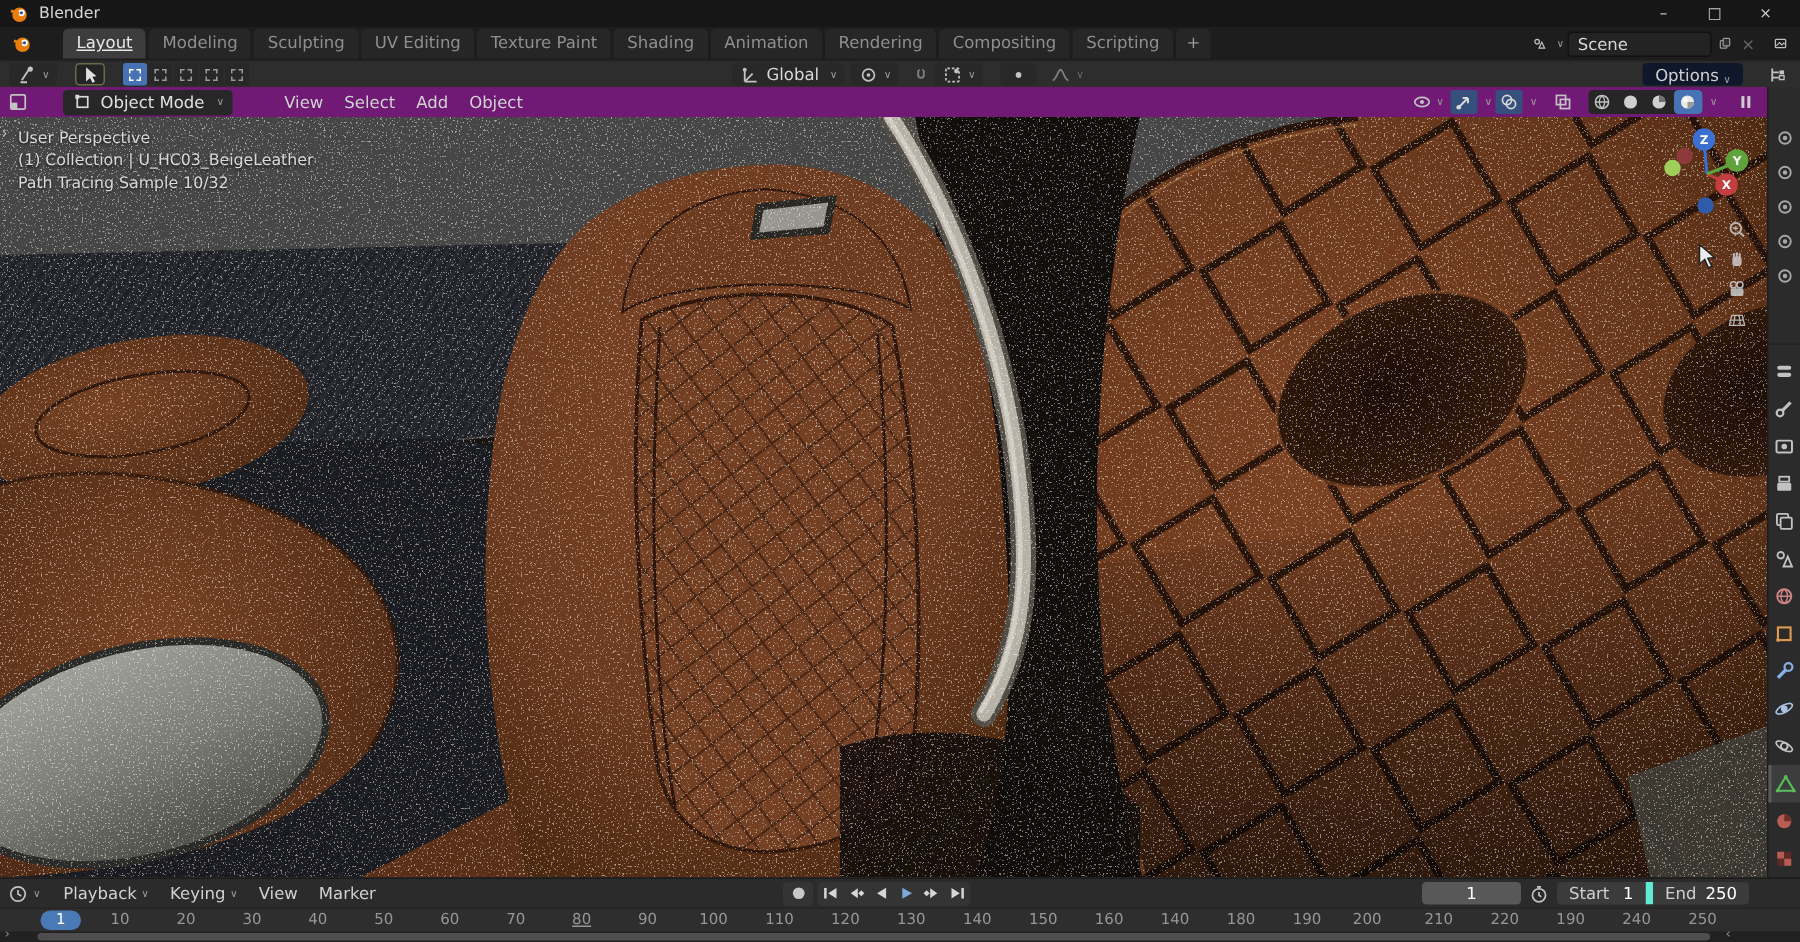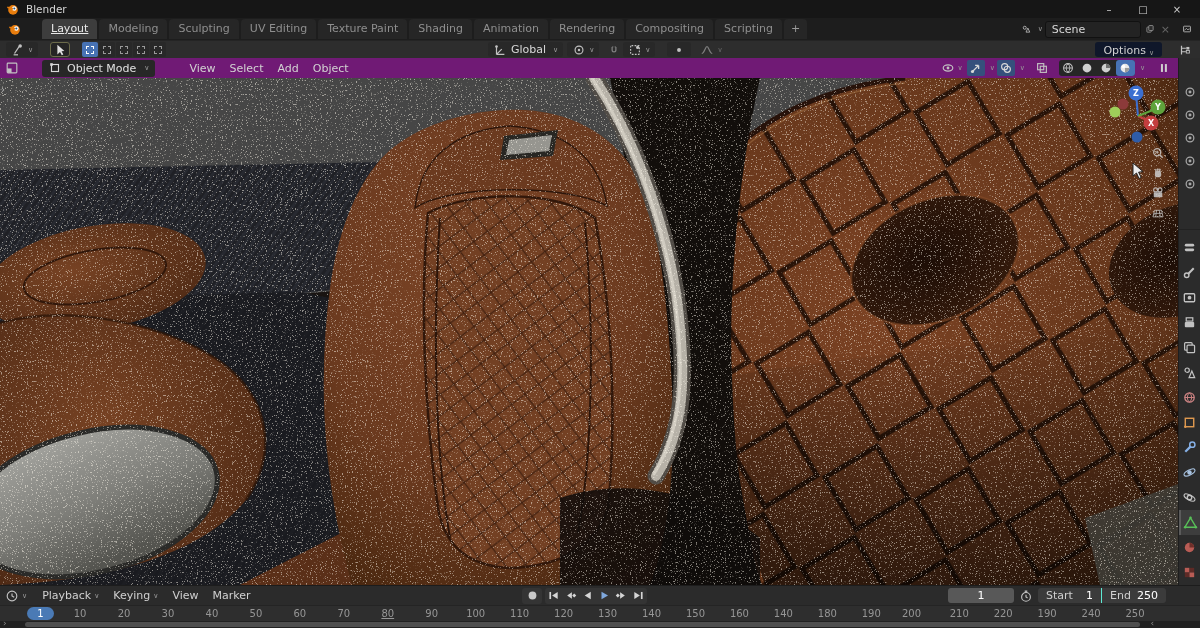--- a/index.html
+++ b/index.html
@@ -79,21 +79,21 @@
   .tl-menu{display:flex;align-items:center;padding:2px 7px;color:#d0d0d0;}
   .transport{position:absolute;left:522px;display:flex;align-items:center;gap:3px;}
   .tp-rec{width:20px;height:16px;background:#343434;border-radius:3px;display:flex;align-items:center;justify-content:center;}
   .tp-group{display:flex;background:#343434;border-radius:3px;}
   .tp-btn{width:17px;height:16px;display:flex;align-items:center;justify-content:center;}
   .tp-btn svg,.tp-rec svg{width:13px;height:13px;}
   .tl-right{position:absolute;right:34px;display:flex;align-items:center;gap:5px;}
   .frame-field{width:66px;height:15px;background:#585858;border-radius:3px;color:#fff;display:flex;align-items:center;justify-content:center;}
   .range-group{display:flex;}
   .range-field{height:15px;background:#3b3b3b;display:flex;align-items:center;justify-content:space-between;padding:0 8px;width:64px;color:#cfcfcf;}
-  .range-field.start{border-radius:3px 0 0 3px;border-right:1px solid #5eead4;}
+  .range-field.start{border-radius:3px 0 0 3px;border-right:5px solid #5eead4;}
   .range-field.end{border-radius:0 3px 3px 0;}
   .tl-ruler{position:relative;height:16px;background:#2e2e2e;border-top:1px solid #242424;}
   .tick{position:absolute;top:2px;width:28px;text-align:center;color:#969696;font-size:10px;}
   .playhead{position:absolute;top:1px;left:27px;width:27px;height:13px;background:#4a7ab5;border-radius:7px;color:#fff;font-size:10px;display:flex;align-items:center;justify-content:center;}
   .tl-scroll{position:relative;height:8px;background:#212121;}
   .tl-bar{position:absolute;left:25px;top:1px;width:1115px;height:5px;background:#4e4e4e;border-radius:3px;}
   .scroll-chev{position:absolute;top:-3px;color:#8a8a8a;font-size:9px;}
 </style>
 </head>
 <body>
@@ -478,20 +478,25 @@
         </g>
 
         <path d="M560,420 C620,400 700,410 760,460 L760,507 L560,507 Z" fill="#0f0c0a" opacity=".85"></path>
 
         <rect x="0" y="0" width="1178" height="507" filter="url(#grain)" opacity=".5"></rect>
       </svg>
     </div>
 
     <span class="tb-toggle">›</span>
 
+    <div class="overlay-text">
+      <div>User Perspective</div>
+      <div>(1) Collection | U_HC03_BeigeLeather</div>
+      <div>Path Tracing Sample 10/32</div>
+    </div>
 
     <svg class="gizmo" viewBox="0 0 72 66">
       <line x1="36" y1="12" x2="38" y2="34" stroke="#3b6fd0" stroke-width="2"></line>
       <line x1="38" y1="34" x2="51" y2="40" stroke="#c33e3e" stroke-width="2"></line>
       <line x1="38" y1="34" x2="58" y2="26" stroke="#5fa33c" stroke-width="2"></line>
       <circle cx="15" cy="30" r="5.5" fill="#9fcf5a"></circle>
       <circle cx="23" cy="22" r="5.5" fill="#8c3a3a"></circle>
       <circle cx="37" cy="55" r="5.5" fill="#2f5ca8"></circle>
       <circle cx="36" cy="11" r="7.5" fill="#3b6fd0"></circle>
       <circle cx="58" cy="25" r="7.5" fill="#5fa33c"></circle>

